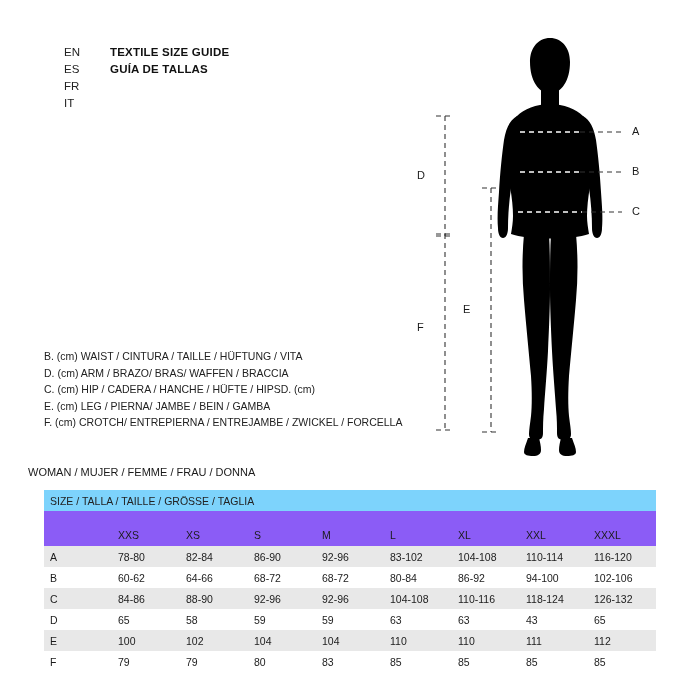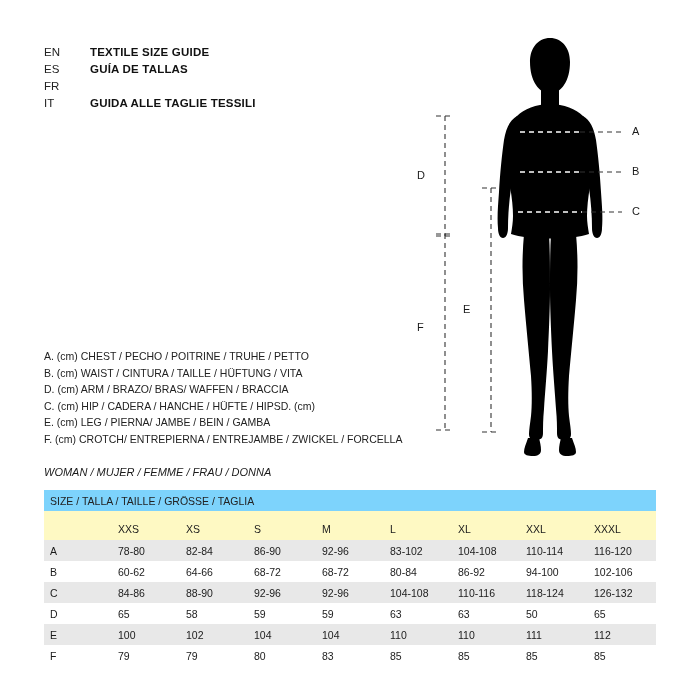--- a/index.html
+++ b/index.html
@@ -29,46 +29,46 @@
     font-size: 11.5px;
     line-height: 17px;
   }
   .title-row {
     display: flex;
     white-space: nowrap;
   }
   .title-lang {
     width: 46px;
     color: #222;
+    margin-left: 20px;
   }
   .title-text {
     font-weight: bold;
     letter-spacing: 0.2px;
     color: #111;
   }
 
   
   .legend-block {
     position: absolute;
     left: 44px;
     top: 348px;
     font-size: 10.5px;
     line-height: 16.6px;
     color: #222;
   }
   .legend-line { white-space: nowrap; }
 
   .gender-line {
     position: absolute;
-    left: 44px;
+    left: 28px;
     top: 466px;
     font-size: 11px;
     color: #1a1a1a;
     white-space: nowrap;
-    font-style: italic;
   }
 
   
   .table-wrap {
     position: absolute;
     left: 44px;
     top: 490px;
     width: 612px;
     font-size: 10.5px;
   }
@@ -84,22 +84,22 @@
     color: #1b1b1b;
     height: 15px;
   }
   .size-header td {
     background: #7dd3fc;
     font-size: 10.5px;
     padding-left: 6px;
     color: #222;
   }
   .col-head td {
-    background: #fef9c3;
-    padding-top: 10px;
+    background: #8b5cf6;
+    padding-top: 16px;
     padding-bottom: 4px;
   }
   tr.shade td { background: #e8e8e8; }
   tr.plain td { background: #ffffff; }
   .rowlabel { width: 42px; padding-left: 6px; }
   .cell { width: 71px; }
 
   
   .figure {
     position: absolute;
@@ -128,26 +128,24 @@
     </div>
     <div class="title-row">
       <span class="title-lang">ES</span>
       <span class="title-text">GUÍA DE TALLAS</span>
     </div>
     <div class="title-row">
       <span class="title-lang">FR</span>
     </div>
     <div class="title-row">
       <span class="title-lang">IT</span>
-      <span class="title-text">GUIDA ALLE TAGLIE TESSILI</span>
     </div>
   </div>
 
   <div class="legend-block">
-    <div class="legend-line">A. (cm) CHEST / PECHO / POITRINE / TRUHE / PETTO</div>
     <div class="legend-line">B. (cm) WAIST / CINTURA / TAILLE / HÜFTUNG / VITA</div>
     <div class="legend-line">D. (cm) ARM / BRAZO/ BRAS/ WAFFEN / BRACCIA</div>
     <div class="legend-line">C. (cm) HIP / CADERA / HANCHE / HÜFTE / HIPSD. (cm)</div>
     <div class="legend-line">E. (cm) LEG / PIERNA/ JAMBE / BEIN / GAMBA</div>
     <div class="legend-line">F. (cm) CROTCH/ ENTREPIERNA / ENTREJAMBE / ZWICKEL / FORCELLA</div>
   </div>
 
   <div class="gender-line">WOMAN / MUJER / FEMME / FRAU / DONNA</div>
 
   <div class="table-wrap">
@@ -205,21 +203,21 @@
         </tr>
 
         <tr class="plain">
           <td class="rowlabel">D</td>
           <td class="cell">65</td>
           <td class="cell">58</td>
           <td class="cell">59</td>
           <td class="cell">59</td>
           <td class="cell">63</td>
           <td class="cell">63</td>
-          <td class="cell">50</td>
+          <td class="cell">43</td>
           <td class="cell">65</td>
         </tr>
 
         <tr class="shade">
           <td class="rowlabel">E</td>
           <td class="cell">100</td>
           <td class="cell">102</td>
           <td class="cell">104</td>
           <td class="cell">104</td>
           <td class="cell">110</td>

